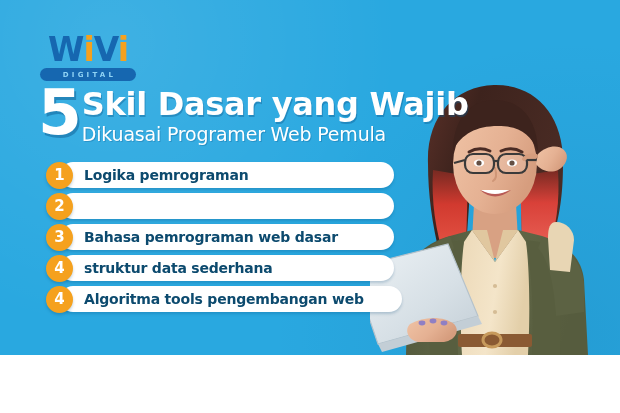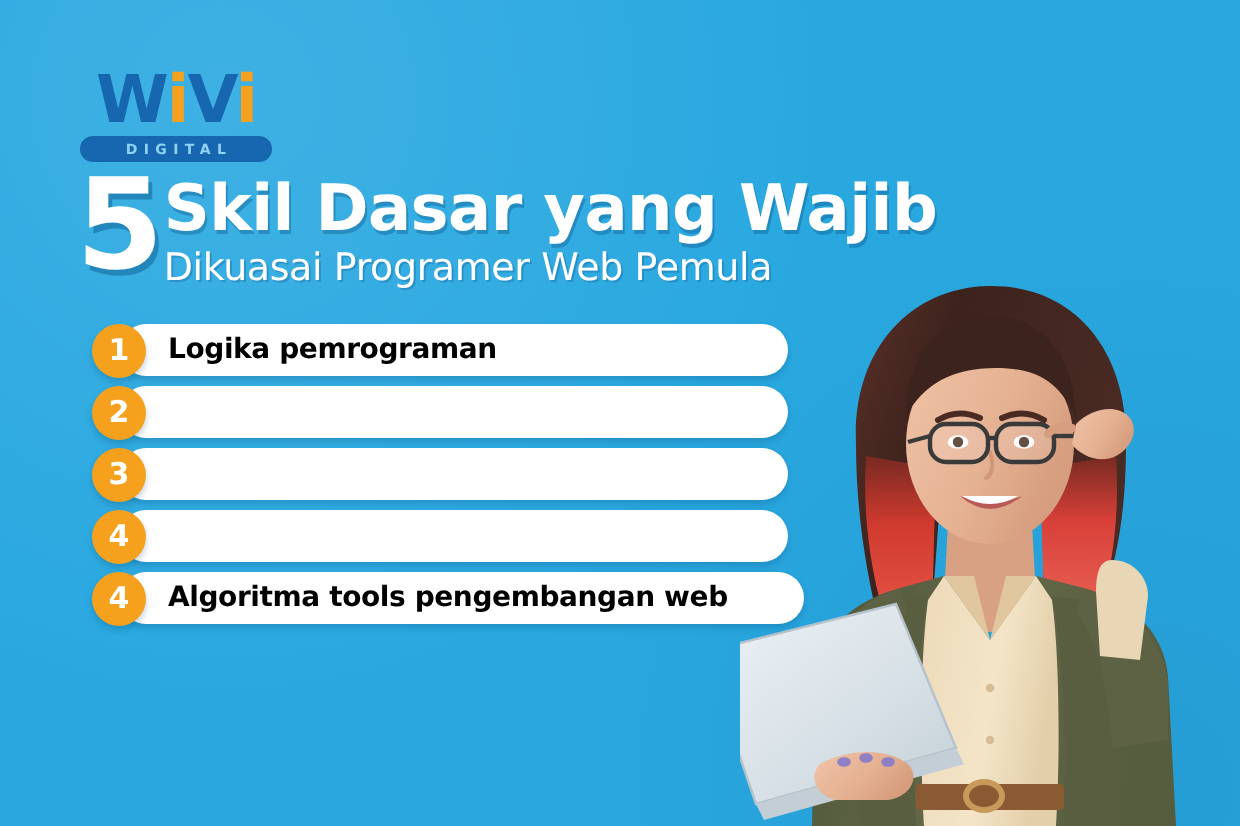--- a/index.html
+++ b/index.html
@@ -4,21 +4,21 @@
 <title>WiVi Digital Infographic</title>
 <style>
   html, body {
     margin: 0;
     padding: 0;
     background: #ffffff;
   }
   #poster {
     position: relative;
     width: 620px;
-    height: 413px;
+    height: 355px;
     overflow: hidden;
     background: #29a8e0;
     font-family: "DejaVu Sans", "Liberation Sans", sans-serif;
     user-select: none;
   }
 
   
   .bg-wash {
     position: absolute;
     inset: 0;
@@ -139,21 +139,21 @@
     align-items: center;
     justify-content: center;
     box-shadow: 0 2px 3px rgba(5,70,115,0.25);
   }
   .row-label {
     position: relative;
     z-index: 2;
     margin-left: 11px;
     font-size: 14px;
     font-weight: 700;
-    color: #000000;
+    color: #0c4a6e;
     letter-spacing: -0.2px;
     white-space: nowrap;
   }
 
   
   .person {
     position: absolute;
     right: 0;
     bottom: 0;
     width: 250px;
@@ -301,24 +301,26 @@
         <div class="badge">1</div>
         <div class="row-label">Logika pemrograman</div>
       </div>
       <div class="row">
         <div class="pill" style="width: 334px;"></div>
         <div class="badge">2</div>
       </div>
       <div class="row">
         <div class="pill" style="width: 334px;"></div>
         <div class="badge">3</div>
+        <div class="row-label">Bahasa pemrograman web dasar</div>
       </div>
       <div class="row">
         <div class="pill" style="width: 334px;"></div>
         <div class="badge">4</div>
+        <div class="row-label">struktur data sederhana</div>
       </div>
       <div class="row">
         <div class="pill" style="width: 342px;"></div>
         <div class="badge">4</div>
         <div class="row-label">Algoritma tools pengembangan web</div>
       </div>
     </div>
 
 </div>
 

